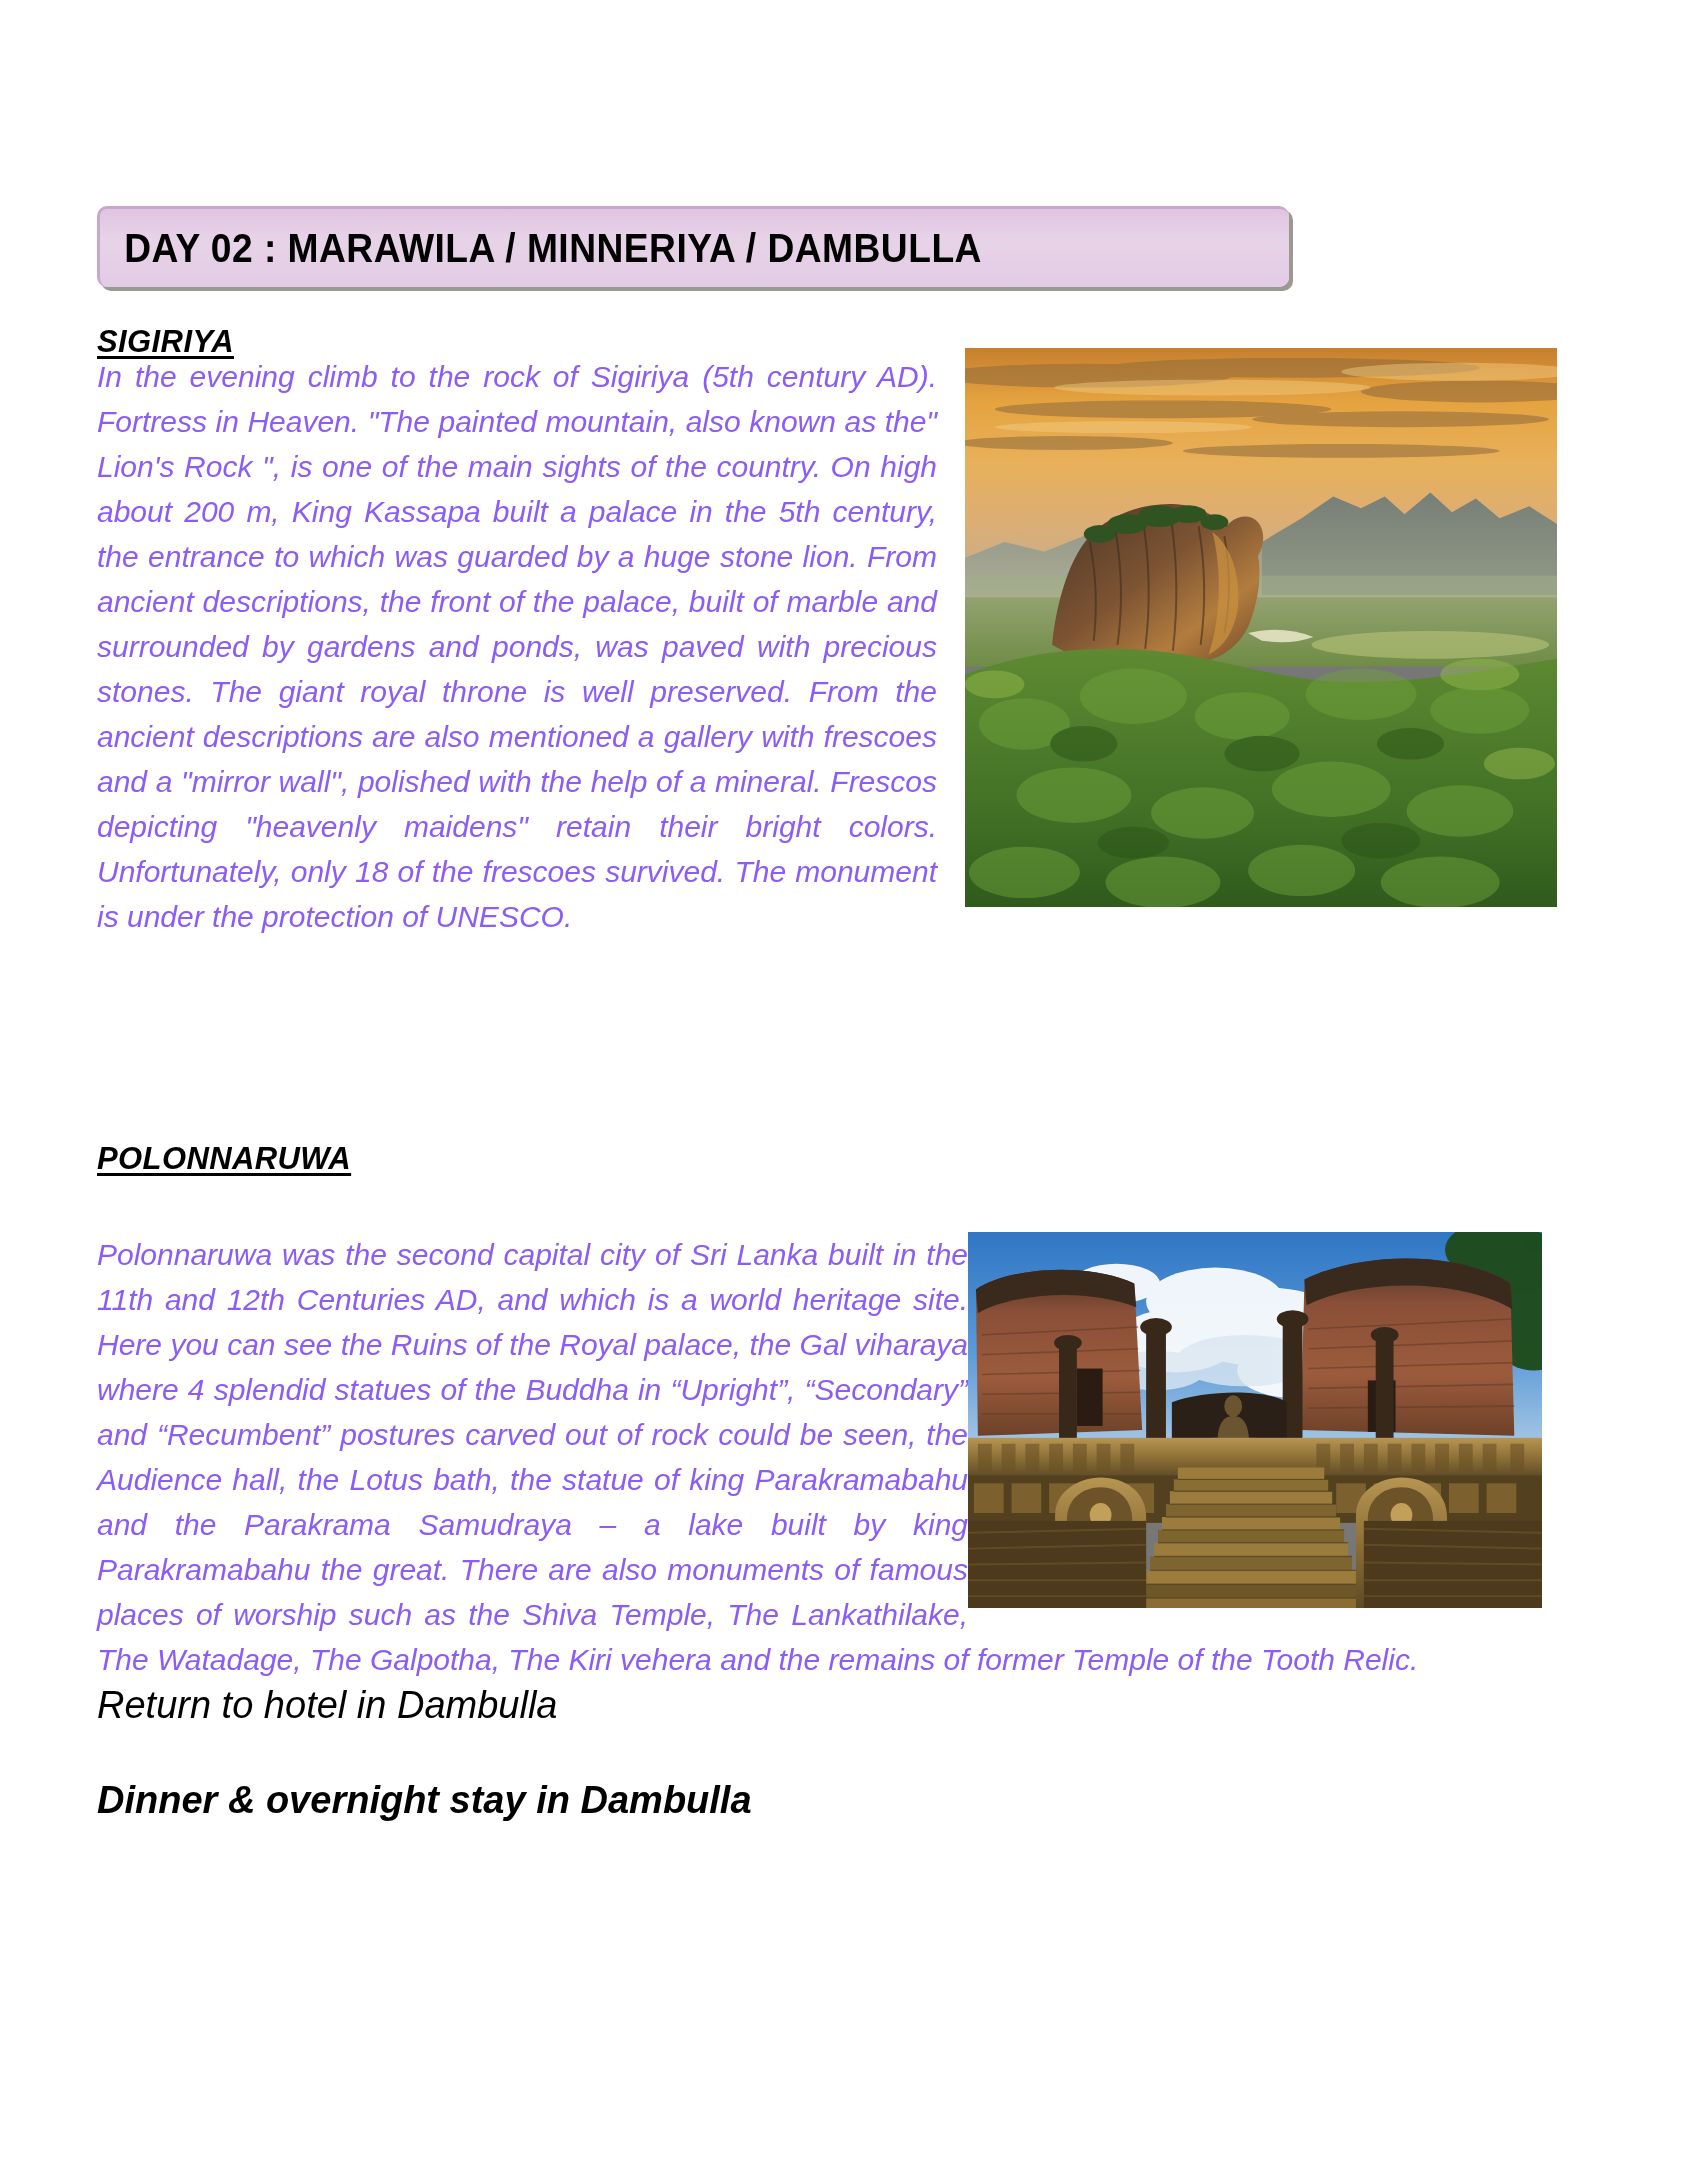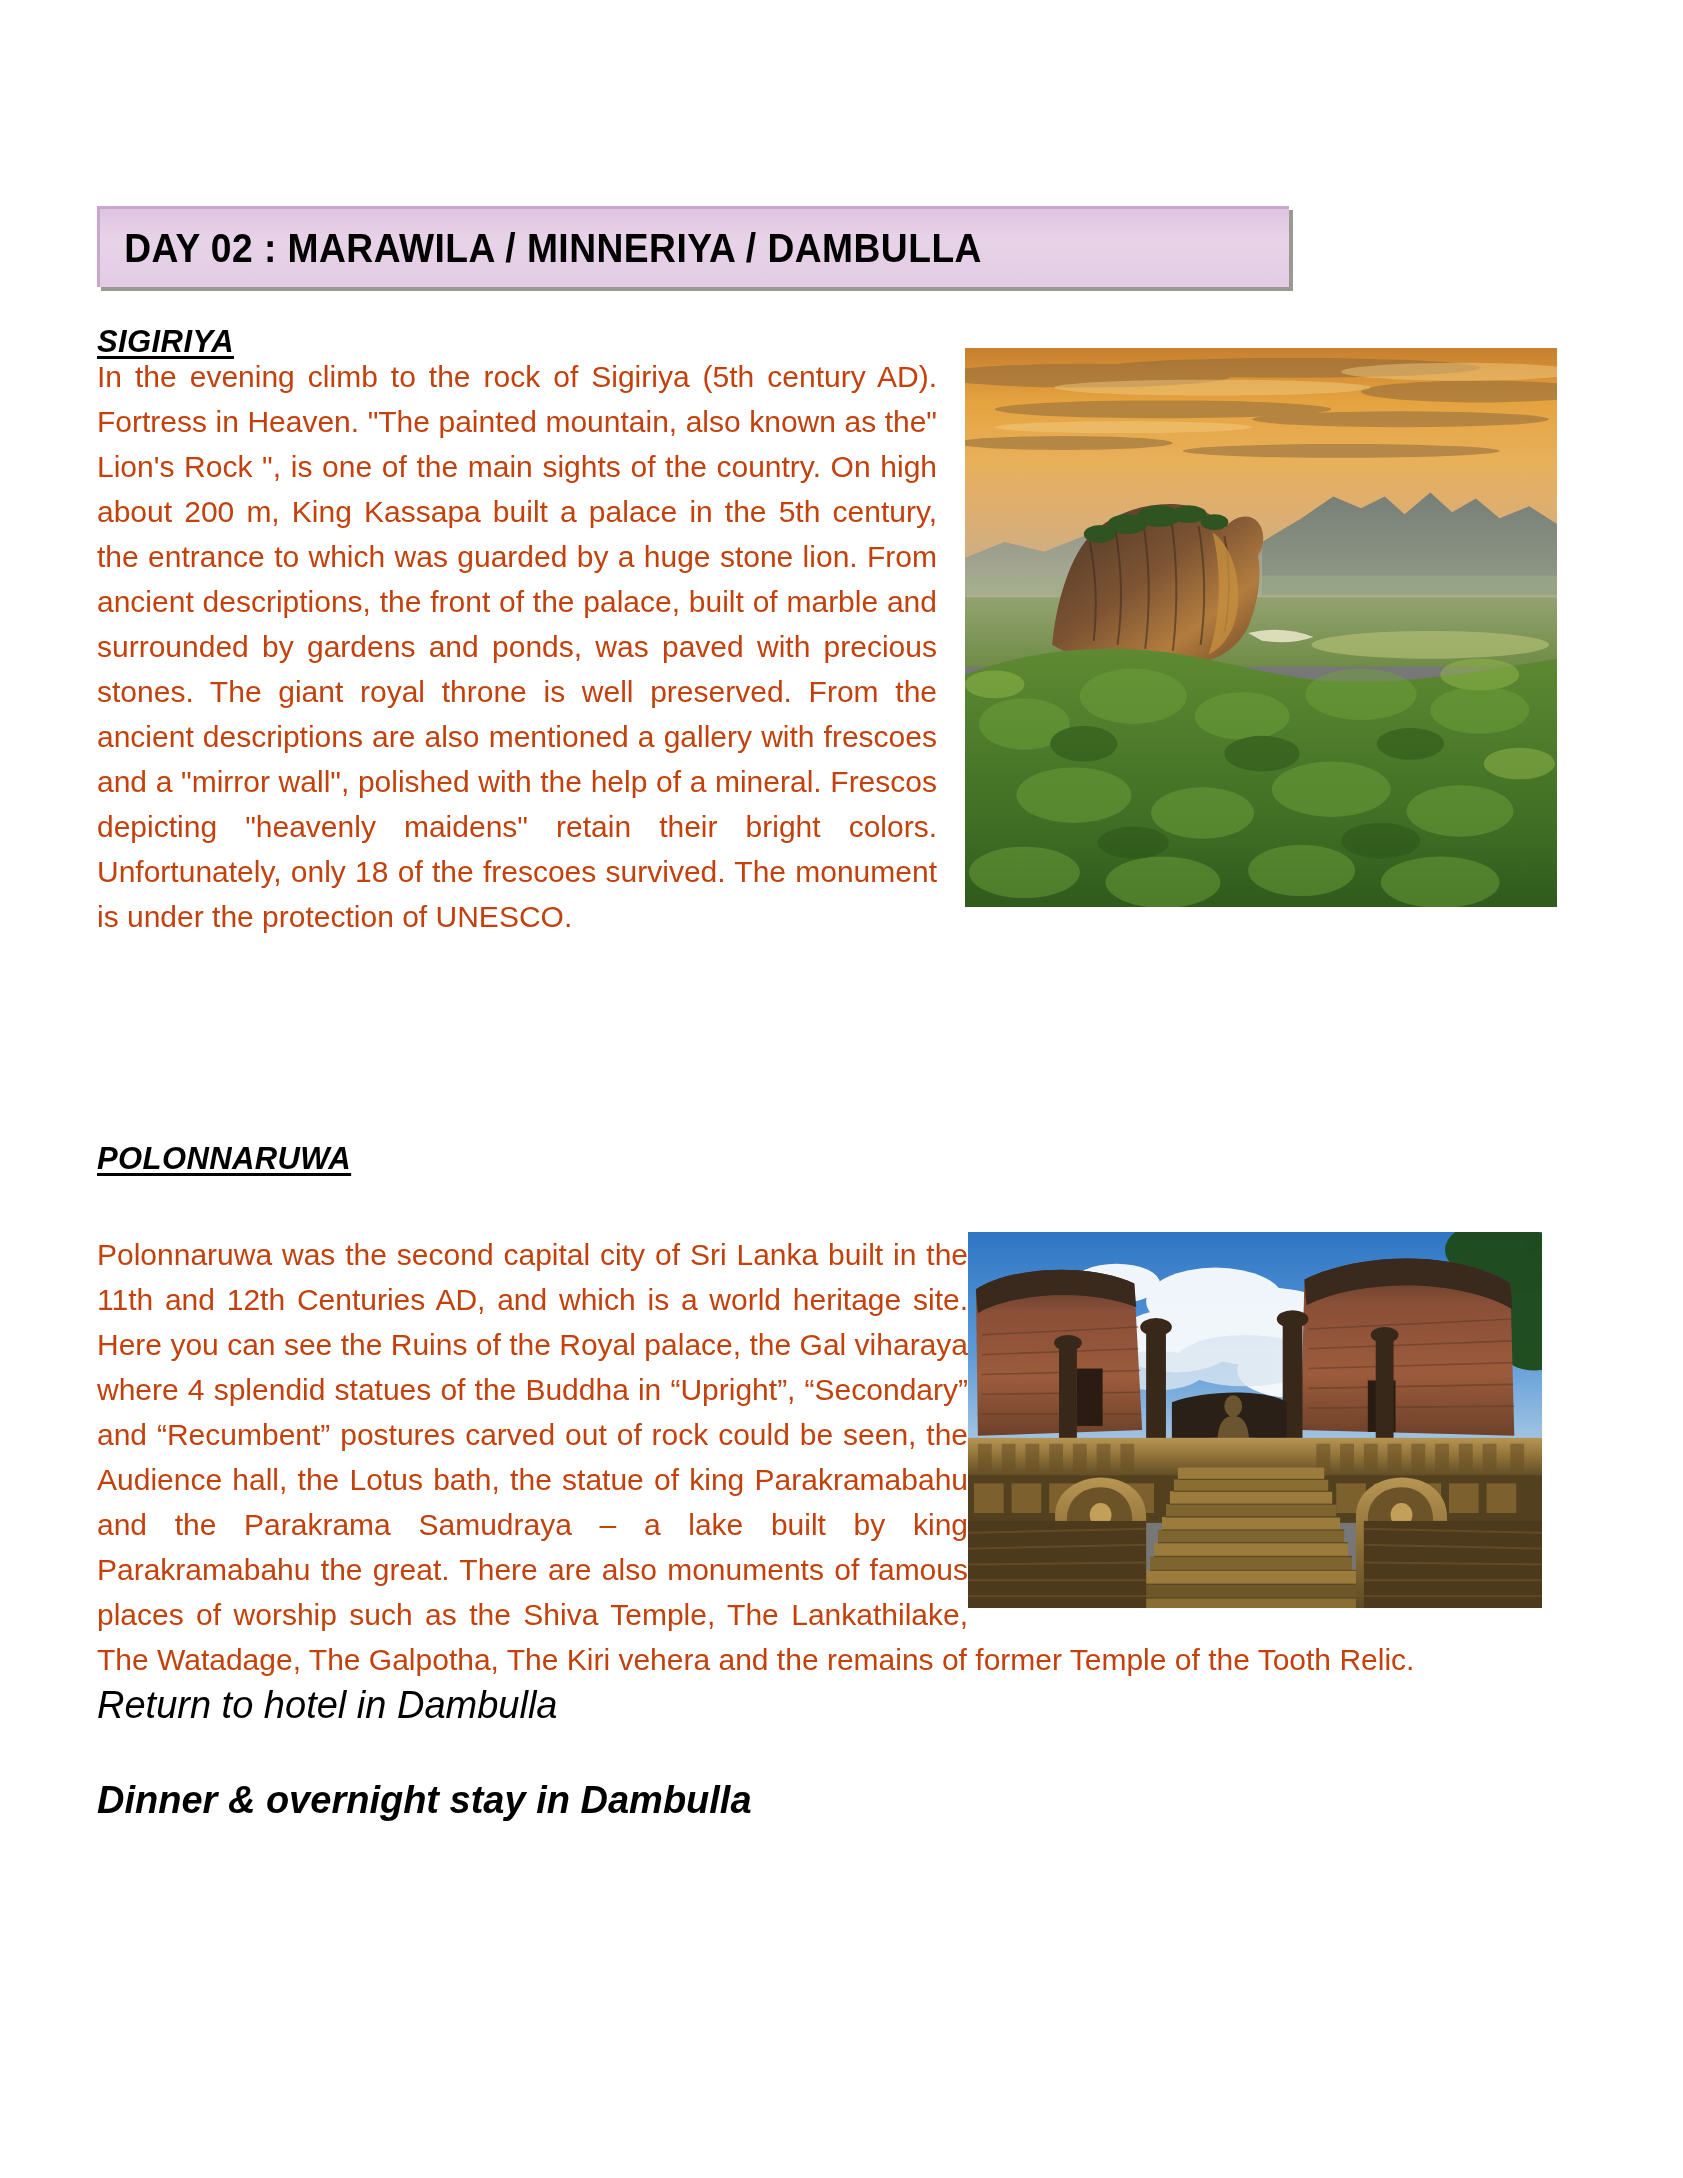--- a/index.html
+++ b/index.html
@@ -31,20 +31,21 @@
     top: 206px;
     width: 1192px;
     height: 81px;
     background: linear-gradient(180deg, #e0c4e2 0%, #e7d3e8 40%, #e3cbe5 100%);
     border-top: 3px solid #c9a7cc;
     border-left: 3px solid #c9a7cc;
     box-shadow: 4px 4px 0 0 #9a9a92;
     box-sizing: border-box;
     display: flex;
     align-items: center;
+    border-radius: 10px;
   }
   .day-banner-text {
     font-family: "Liberation Sans Narrow", "Liberation Sans", sans-serif;
     font-weight: bold;
     font-size: 40px;
     letter-spacing: 0.5px;
     color: #000000;
     padding-left: 26px;
     white-space: nowrap;
     transform: scaleX(0.93);
@@ -58,24 +59,25 @@
     font-weight: bold;
     font-size: 31px;
     text-decoration: underline;
     text-underline-offset: 4px;
     letter-spacing: 0.4px;
     white-space: nowrap;
   }
 
   .body-col {
     position: absolute;
+    font-style: italic;
     font-size: 30px;
     line-height: 45px;
     text-align: justify;
-    color: #c2410c;
+    color: #8b5cf6;
   }
   .body-col p { margin: 0; }
 
   .wrapimg-right {
     float: right;
     margin-left: 22px;
     margin-bottom: 6px;
     shape-outside: border-box;
   }
 

